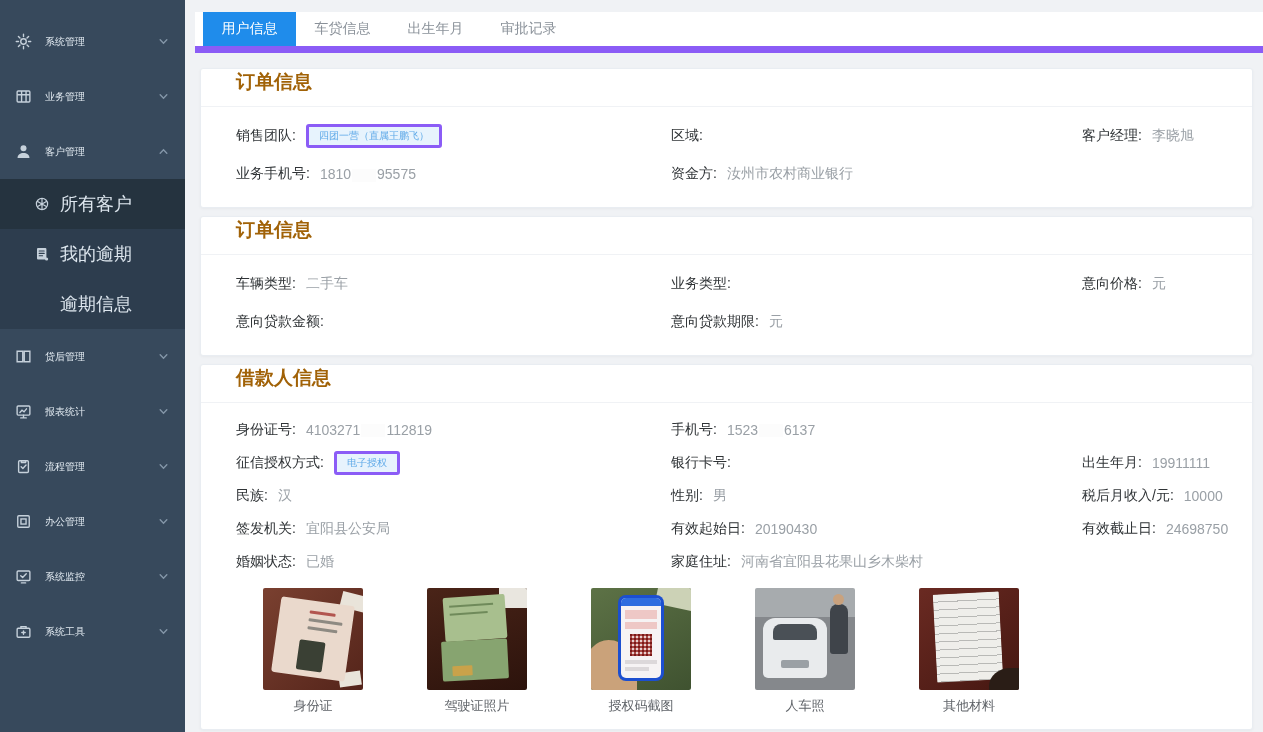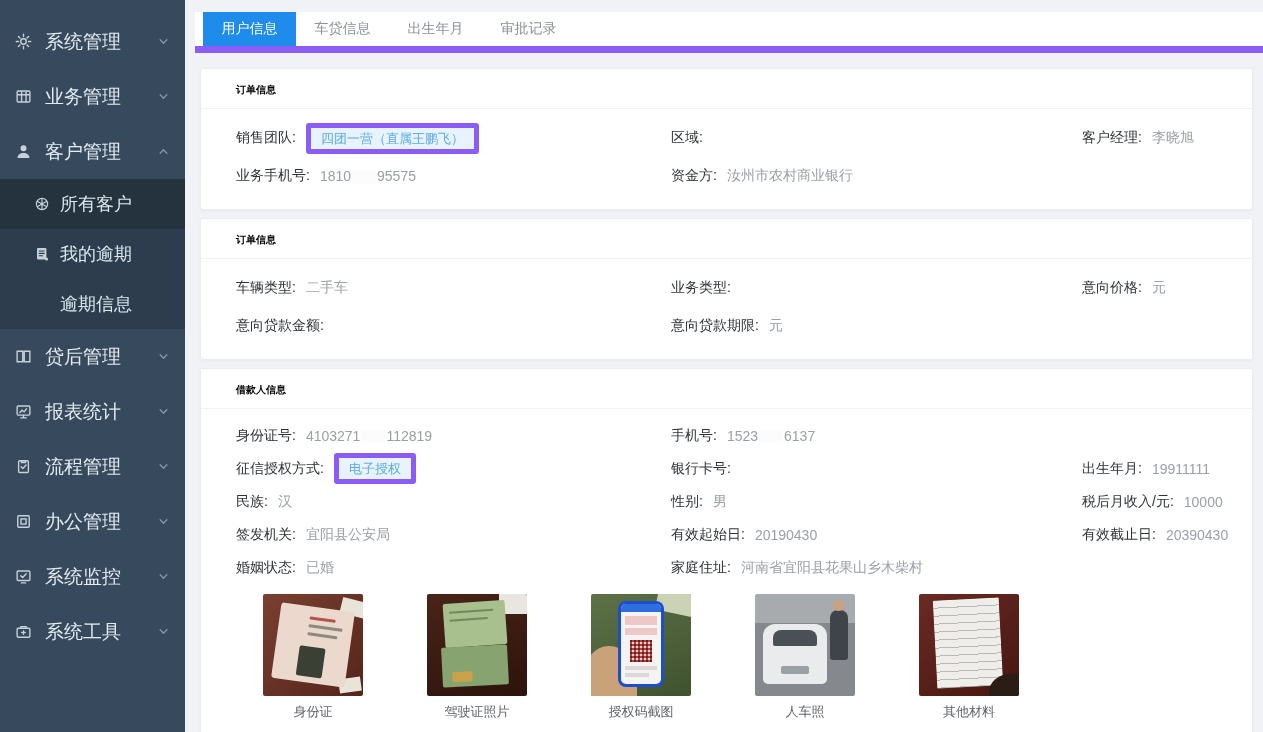--- a/index.html
+++ b/index.html
@@ -1,47 +1,47 @@
 <!DOCTYPE html>
 <html><head>
 <meta charset="utf-8">
 <style>
   *{box-sizing:border-box;margin:0;padding:0}
   html,body{width:1263px;height:732px;overflow:hidden}
   body{position:relative;background:#f0f2f5;font-family:"Liberation Sans","DejaVu Sans",sans-serif}
 
   
   .sidebar{position:absolute;left:0;top:0;width:185px;height:732px;background:#37495c;padding-top:14px}
-  .nav-item{height:55px;display:flex;align-items:center;padding:0 16px 0 14px;color:#e3ebf2;font-size:19px;cursor:pointer}
+  .nav-item{height:55px;display:flex;align-items:center;padding:0 16px 0 14px;color:#e3ebf2;font-size:10px;cursor:pointer}
   .nav-item .icon{width:19px;height:19px;color:#c6d1db;margin-right:12px;display:flex;align-items:center;justify-content:center;flex:none}
   .nav-item .lbl{flex:1;white-space:nowrap}
   .chev{color:#8496a8;display:flex;flex:none}
   .submenu{background:#2d3d4e}
   .sub-item{height:50px;display:flex;align-items:center;padding-left:33px;color:#dde6ee;font-size:18px;cursor:pointer}
   .sub-item.active{background:#25333f}
   .sub-item .icon{width:17px;height:17px;margin-right:10px;color:#c6d1db;display:flex;align-items:center;justify-content:center;flex:none}
   .sub-item.noicon{padding-left:60px}
 
   
   .main{position:absolute;left:185px;top:0;width:1078px;height:732px;background:#f0f2f5}
   .tabbar{margin:12px 0 0 10px;background:#fff;height:41px;display:flex;align-items:stretch;border-bottom:7px solid #8b5cf6;padding-left:8px}
   .tab{width:93px;display:flex;align-items:center;justify-content:center;font-size:14px;color:#8a9199;cursor:pointer;white-space:nowrap}
   .tab.active{background:#1f8ceb;color:#fff}
 
   .card{margin:0 10px 8px 15px;background:#fff;border:1px solid #e9edf2;border-radius:3px;box-shadow:0 1px 3px rgba(0,0,0,.04)}
   .card.first{margin-top:15px}
-  .card-title{font-size:10px;font-weight:bold;color:#000000;padding:14px 35px 11px;border-bottom:1px solid #f0f2f5}
+  .card-title{font-size:19px;font-weight:bold;color:#a16207;padding:0 35px 11px;border-bottom:1px solid #f0f2f5}
   .card-body{padding:10px 0 14px}
   .frow{display:grid;grid-template-columns:435px 411px 1fr;padding:0 35px;height:38px;align-items:center}
   .card.borrower .frow{height:33px}
   .cell{display:flex;align-items:center;min-width:0}
   .flabel{font-weight:normal;color:#2f3336;font-size:14px;margin-right:10px;white-space:nowrap}
   .fvalue{color:#9aa0a6;font-size:14px;white-space:nowrap}
   .redact{display:inline-block;width:24px;height:13px;background:#fcfcfc;margin:0 1px;vertical-align:middle}
-  .tag{display:inline-block;background:#e7f3fd;color:#5ea9e8;border:5px solid #8b5cf6;border-radius:3px;padding:4px 10px;font-size:13px;line-height:1;white-space:nowrap}
+  .tag{display:inline-block;background:#e7f3fd;color:#5ea9e8;border:3px solid #8b5cf6;border-radius:3px;padding:4px 10px;font-size:10px;line-height:1;white-space:nowrap}
 
   
   .photos{display:flex;gap:64px;padding-left:62px;margin-top:10px}
   .thumb{width:100px;height:102px;position:relative;overflow:hidden;border-radius:2px;cursor:pointer;flex:none}
   .plabels{display:flex;gap:64px;padding-left:62px;margin-top:7px}
   .plabel{width:100px;text-align:center;font-size:13px;color:#5f6368;white-space:nowrap}
   .abs{position:absolute}
 
   .t1{background:linear-gradient(135deg,#7a4030,#54241a)}
   .t1 .scrap1{right:-4px;top:6px;width:26px;height:16px;background:#e9e4da;transform:rotate(14deg)}
@@ -374,21 +374,21 @@
         <div class="cell">
           <span class="flabel">签发机关:</span>
           <span class="fvalue">宜阳县公安局</span>
         </div>
         <div class="cell">
           <span class="flabel">有效起始日:</span>
           <span class="fvalue">20190430</span>
         </div>
         <div class="cell">
           <span class="flabel">有效截止日:</span>
-          <span class="fvalue">20390430</span>
+          <span class="fvalue">24698750</span>
         </div>
       </div>
       <div class="frow">
         <div class="cell">
           <span class="flabel">婚姻状态:</span>
           <span class="fvalue">已婚</span>
         </div>
         <div class="cell">
           <span class="flabel">家庭住址:</span>
           <span class="fvalue">河南省宜阳县花果山乡木柴村</span>

